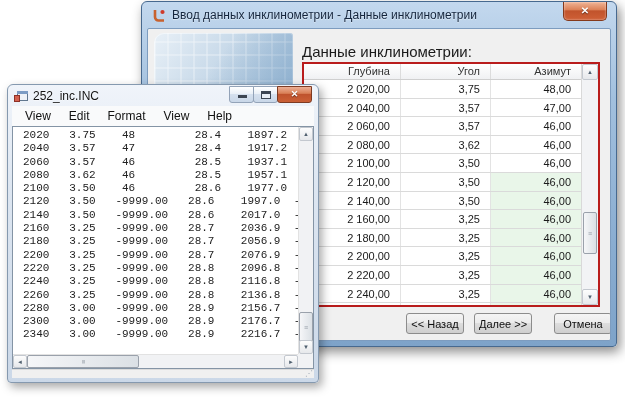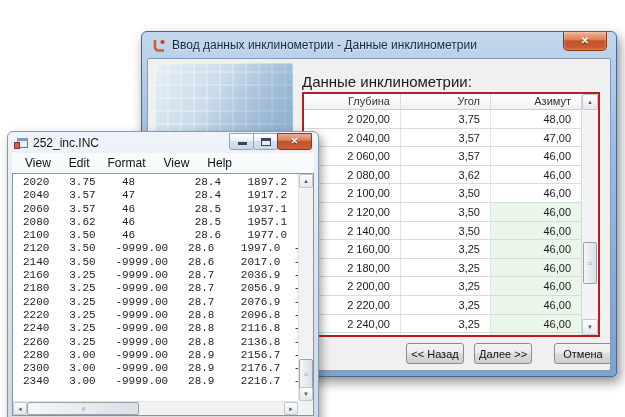--- a/index.html
+++ b/index.html
@@ -3,21 +3,21 @@
 <meta charset="utf-8">
 <style>
   * { box-sizing: border-box; margin: 0; padding: 0; }
   html,body { background:#fff; }
   .stage{
     position:relative; width:625px; height:417px; background:#ffffff;
     overflow:hidden; font-family:"Liberation Sans", sans-serif;
   }
 
   
-  .win{ position:absolute; border-radius:6px 6px 4px 4px;margin-top:30px; }
+  .win{ position:absolute; border-radius:6px 6px 4px 4px; }
   .tbar{ position:relative; display:flex; align-items:center; padding:0 8px; }
   .tbar-title{ font-size:12px; color:#14253d; margin-left:6px; white-space:nowrap;
                text-shadow:0 1px 1px rgba(255,255,255,.55); }
 
   
   .wizard{
     left:141px; top:1px; width:476px; height:346px; z-index:1;
     border:1px solid #47698f;
     background:linear-gradient(180deg,#c3d8ee 0%, #a2c0de 28%, #8aadd1 70%, #7ea3c9 100%);
     box-shadow:3px 5px 12px rgba(0,0,0,.45);
@@ -94,21 +94,21 @@
   .wbtn{
     position:absolute; top:284px; height:21px; width:58px;
     display:flex; align-items:center; justify-content:center;
     font-size:11px; color:#111; border:1px solid #8c8c8c; border-radius:3px;
     background:linear-gradient(180deg,#f4f4f4 0%, #ececec 45%, #dddddd 50%, #cfcfcf 100%);
   }
   .wbtn.back{ left:258px; } .wbtn.next{ left:326px; } .wbtn.cancel{ left:406px; }
 
   
   .editor{
-    left:7px; top:101px; width:312px; height:299px; z-index:5;
+    left:7px; top:84px; width:312px; height:299px; z-index:5;
     border:1px solid #8599af;
     background:linear-gradient(180deg,#f0f4fa 0%, #dde6f1 35%, #cbd8e8 100%);
     box-shadow:3px 4px 10px rgba(0,0,0,.35);
   }
   .editor .tbar{ height:21px; padding:0 6px; }
   .editor .tbar-title{ color:#141414; margin-left:5px; }
   .appicon{ position:relative; width:14px; height:12px; }
   .appicon .body{ position:absolute; left:3px; top:1px; width:11px; height:10px;
                   background:#eef2f7; border:1px solid #61778f; }
   .appicon .bar{ position:absolute; left:3px; top:1px; width:11px; height:3px; background:#7c9cc4; }

